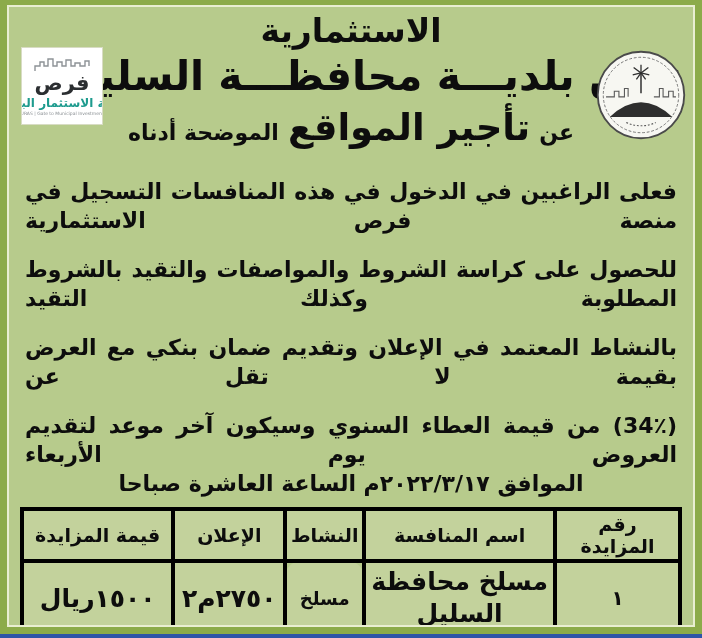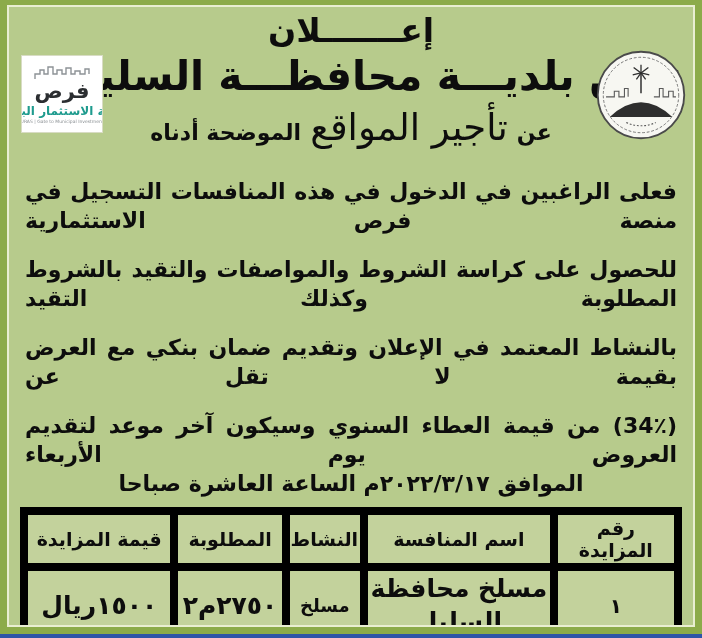--- a/index.html
+++ b/index.html
@@ -21,25 +21,25 @@
     text-align:center;
     overflow:hidden;
   }
 
   
   .hdr{ padding-top:4px; }
   .announce{ font-size:33px; font-weight:bold; line-height:40px; }
   .main-title{ font-size:41px; font-weight:bold; line-height:50px; }
   .sub-title{ margin-top:5px; line-height:44px; white-space:nowrap; }
   .sub-title .sm{ font-size:22px; font-weight:bold; }
-  .sub-title .lg{ font-size:37px; font-weight:normal; padding:0 4px; }
+  .sub-title .lg{ font-size:37px; font-weight:bold; padding:0 4px; }
 
   
   .furas{
-    position:absolute; left:12px; top:48px;
+    position:absolute; left:12px; top:40px;
     width:82px; height:78px; background:#ffffff;
     border:1px solid #d8dcc4;
     display:flex; flex-direction:column; align-items:center; justify-content:center;
     direction:rtl; overflow:hidden;
   }
   .furas .ar{ font-size:21px; font-weight:bold; color:#2b2e31; line-height:22px; }
   .furas .tag{ font-size:12px; color:#1e9b8e; font-weight:bold; margin-top:2px; white-space:nowrap; }
   .furas .en{ font-size:4.5px; color:#8a8f93; margin-top:1px; white-space:nowrap; }
 
   
@@ -53,21 +53,21 @@
 
   
   table.bids{
     width:calc(100% - 22px);
     margin:9px auto 0 auto;
     border-collapse:collapse;
     table-layout:fixed;
     direction:rtl;
   }
   table.bids th, table.bids td{
-    border:8px solid #000000;
+    border:4px solid #000000;
     background:#c3d29c;
     text-align:center; vertical-align:middle;
     font-weight:bold;
   }
   table.bids th{ font-size:19px; height:34px; padding:2px; }
   td.c-no{ font-size:20px; }
   td.c-name{ font-size:25px; line-height:1.3; padding:2px 0; }
   td.c-act{ font-size:18px;border-radius:16px; }
   td.c-area, td.c-val{ font-size:25px; }
   tr.r1{ height:74px; }
@@ -100,21 +100,21 @@
         <line x1="50" y1="26" x2="58" y2="20"></line>
         <line x1="50" y1="26" x2="41" y2="28"></line>
         <line x1="50" y1="26" x2="59" y2="28"></line>
         <line x1="50" y1="26" x2="45" y2="33"></line>
         <line x1="50" y1="26" x2="55" y2="33"></line>
       </g>
       <path d="M34 80 Q50 87 66 80" fill="none" stroke="#5a5a5a" stroke-width="1.2" stroke-dasharray="2 2"></path>
     </svg>
 
     <div class="hdr">
-      <div class="announce">إعـــــــلان</div>
+      <div class="announce">الاستثمارية</div>
       <div class="main-title">تعلن بلديـــة محافظـــة السليـــل</div>
       <div class="sub-title"><span class="sm">عن</span> <span class="lg">تأجير المواقع</span> <span class="sm">الموضحة أدناه</span></div>
     </div>
 
     <div class="body-par">
       <div class="ln jline">فعلى الراغبين في الدخول في هذه المنافسات التسجيل في منصة فرص الاستثمارية</div>
       <div class="ln jline">للحصول على كراسة الشروط والمواصفات والتقيد بالشروط المطلوبة وكذلك التقيد</div>
       <div class="ln jline">بالنشاط المعتمد في الإعلان وتقديم ضمان بنكي مع العرض بقيمة لا تقل عن</div>
       <div class="ln jline">(34٪) من قيمة العطاء السنوي وسيكون آخر موعد لتقديم العروض يوم الأربعاء</div>
       <div class="ln cline">الموافق ٢٠٢٢/٣/١٧م الساعة العاشرة صباحا</div>
@@ -126,21 +126,21 @@
           <col style="width:29%">
           <col style="width:12%">
           <col style="width:17%">
           <col style="width:23%">
       </colgroup>
       <thead>
         <tr>
           <th>رقم المزايدة</th>
           <th>اسم المنافسة</th>
           <th>النشاط</th>
-          <th>المطلوبة</th>
+          <th>الإعلان</th>
           <th>قيمة المزايدة</th>
         </tr>
       </thead>
       <tbody>
         <tr class="r1">
           <td class="c-no">١</td>
           <td class="c-name">مسلخ محافظة السليل</td>
           <td class="c-act">مسلخ</td>
           <td class="c-area">٢٧٥٠م٢</td>
           <td class="c-val">١٥٠٠ريال</td>

